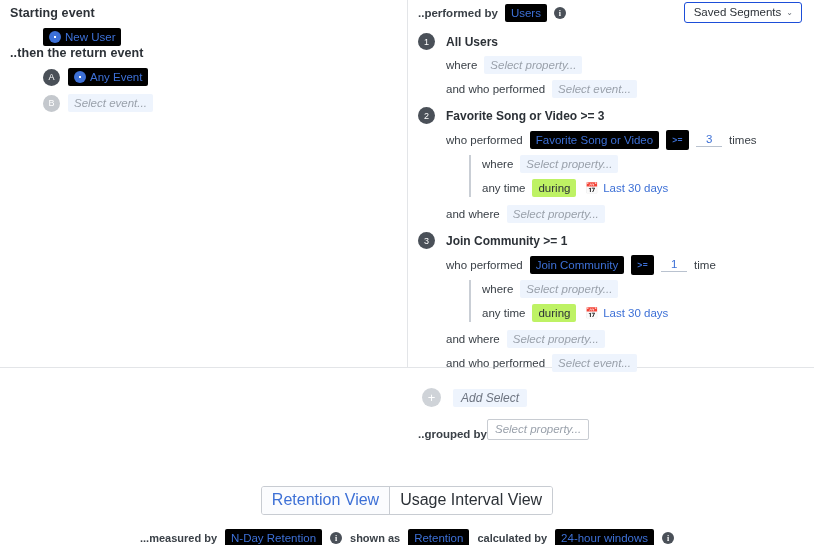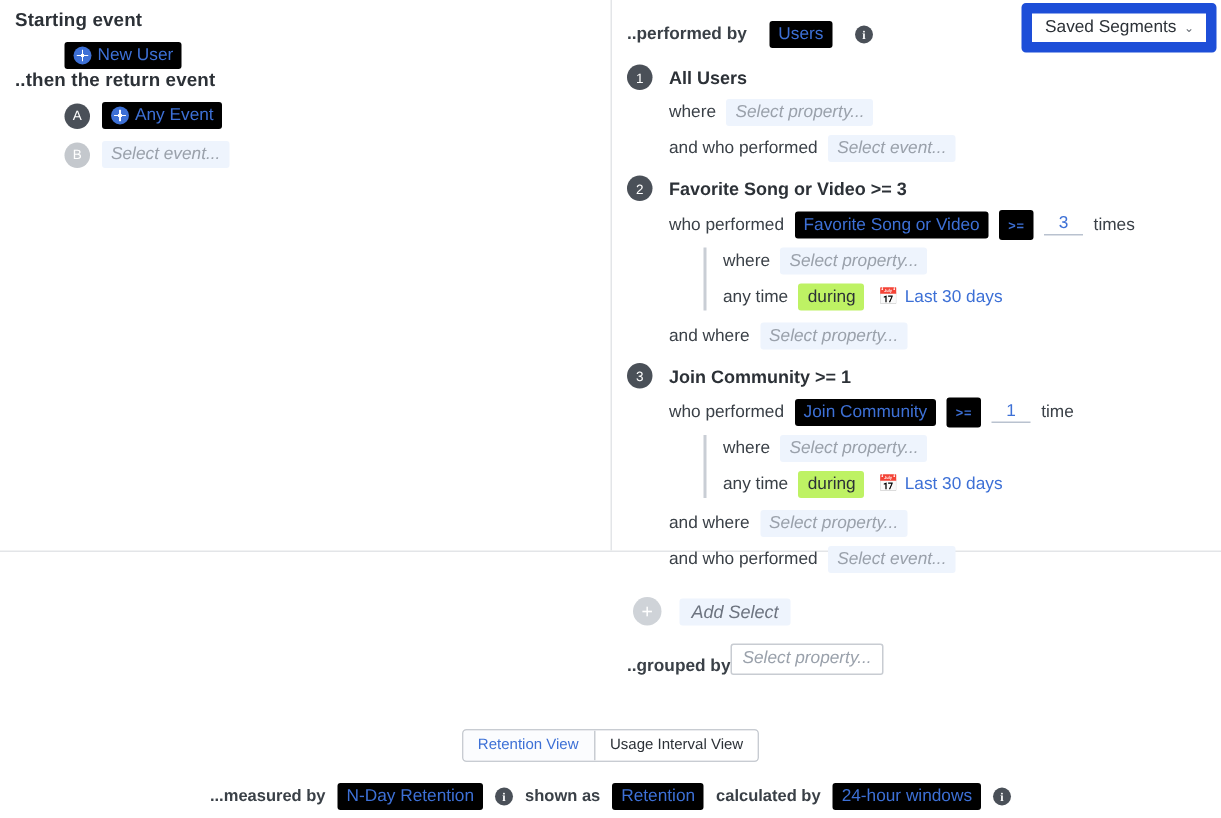--- a/index.html
+++ b/index.html
@@ -87,26 +87,26 @@
     flex: 0 0 auto; cursor: pointer;
   }
   .cal-icon { color: #3d70d6; font-size: 11px; line-height: 1; }
 
   
   .row { display: flex; align-items: center; padding-left: 33px; }
   .left-row { margin-top: 8px; gap: 8px; }
 
   
   .perf-row {
-    display: flex; align-items: center; gap: 15px;
-    height: 22px; margin-top: 12px;
+    display: flex; align-items: center; gap: 7px;
+    height: 22px; margin-top: 2px;
   }
   .saved-seg-btn {
-    position: absolute; right: 3px; top: 2px;
-    border: 7px solid #1d4ed8; border-radius: 3px;
+    position: absolute; right: 12px; top: 2px;
+    border: 1px solid #1d4ed8; border-radius: 3px;
     background: #fff; color: #2c3137;
     font-size: 11.5px; padding: 3px 8px 4px 9px; cursor: pointer;
     display: inline-flex; align-items: center; gap: 5px; margin-left: 37px;
   }
   .caret { font-size: 8px; color: #6a7078; }
 
   .seg { margin-top: 9px; }
   .seg-head { display: flex; align-items: center; gap: 11px; }
   .seg-title { font-size: 12px; font-weight: bold; color: #2c3137; }
   .seg-body { padding-left: 28px; }
@@ -131,21 +131,21 @@
     padding: 3px 7px 4px 7px; min-width: 88px; cursor: text;
   }
 
   
   .footer { position: absolute; left: 0; top: 470px; width: 814px; height: 75px; }
   .toggle-wrap { display: flex; justify-content: center; margin-top: 16px; }
   .toggle {
     display: inline-flex; border: 1px solid #c8ccd2; border-radius: 3px; overflow: hidden;
   }
   .toggle > div {
-    font-size: 10px; padding: 4px 10px 5px 10px; cursor: pointer; background: #fff;
+    font-size: 16px; padding: 4px 10px 5px 10px; cursor: pointer; background: #fff;
   }
   .toggle > div.active { color: #3d70d6; background: #fbfcfe; }
   .toggle > div + div { border-left: 1px solid #c8ccd2; }
 
   .measure-row {
     display: flex; justify-content: center; align-items: center;
     gap: 8px; margin-top: 14px;
   }
   .measure-row .lbl { font-size: 11px; }
 </style>

